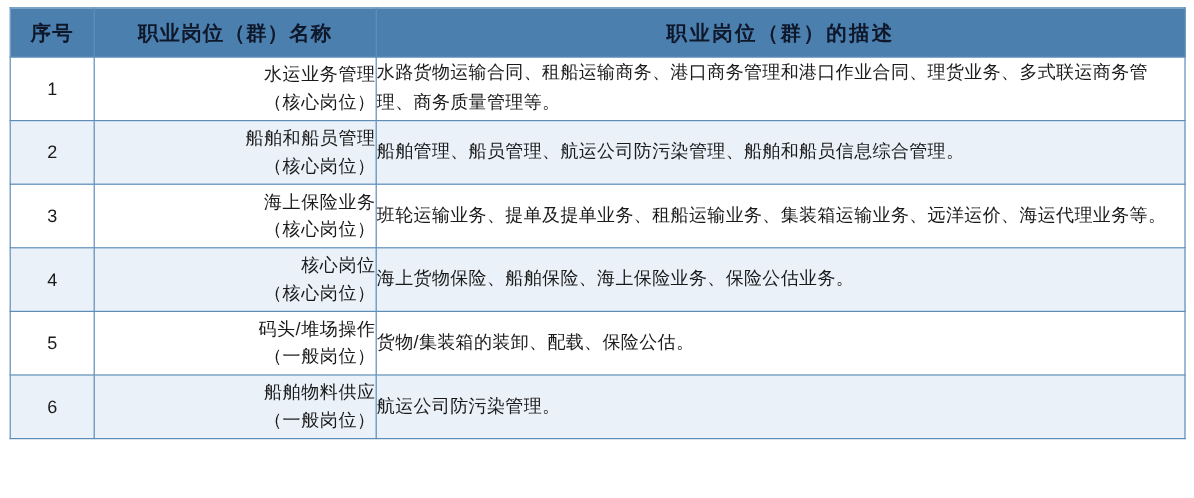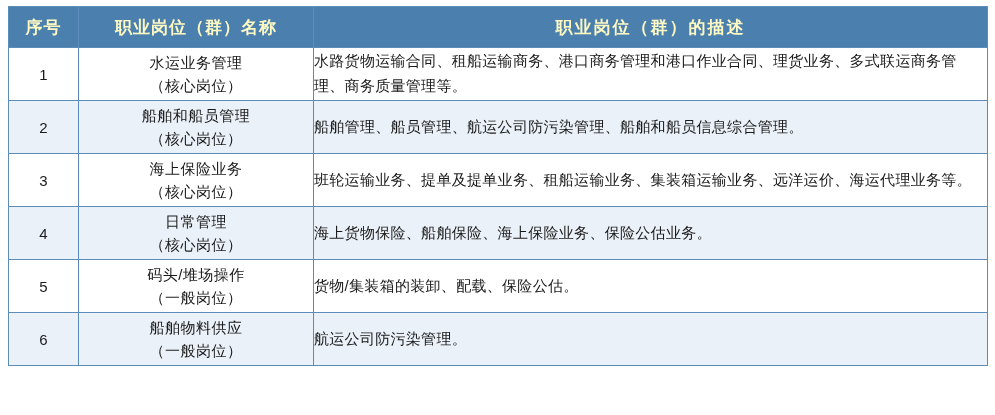--- a/index.html
+++ b/index.html
@@ -28,21 +28,21 @@
   table.job-table col.c3 { width: 674px; }
 
   table.job-table th,
   table.job-table td {
     border: 1px solid #5b8db8;
     padding: 0;
     vertical-align: middle;
   }
   thead th {
     background: #4a7fae;
-    color: #fef9c3;
+    color: #0f172a;
     font-size: 17px;
     font-weight: bold;
     letter-spacing: 1px;
     height: 40px;
     text-align: center;
     border-color: #4a7fae;
   }
   thead th.th-desc {
     letter-spacing: 2px;
   }
@@ -52,21 +52,21 @@
     background: #ffffff;
   }
   tbody tr.alt td {
     background: #eaf1f8;
   }
   td.col-index {
     text-align: center;
     font-size: 15px;
   }
   td.col-name {
-    text-align: center;
+    text-align: right;
     line-height: 1.55;
     padding: 8px 6px;
   }
   td.col-name .name-main {
     display: block;
     letter-spacing: 0.5px;
   }
   td.col-name .name-sub {
     display: block;
     letter-spacing: 0.5px;
@@ -123,21 +123,21 @@
         <td class="col-index">3</td>
         <td class="col-name">
           <span class="name-main">海上保险业务</span>
           <span class="name-sub">（核心岗位）</span>
         </td>
         <td class="col-desc">班轮运输业务、提单及提单业务、租船运输业务、集装箱运输业务、远洋运价、海运代理业务等。</td>
       </tr>
       <tr class="r4 alt">
         <td class="col-index">4</td>
         <td class="col-name">
-          <span class="name-main">日常管理</span>
+          <span class="name-main">核心岗位</span>
           <span class="name-sub">（核心岗位）</span>
         </td>
         <td class="col-desc">海上货物保险、船舶保险、海上保险业务、保险公估业务。</td>
       </tr>
       <tr class="r5">
         <td class="col-index">5</td>
         <td class="col-name">
           <span class="name-main">码头/堆场操作</span>
           <span class="name-sub">（一般岗位）</span>
         </td>

